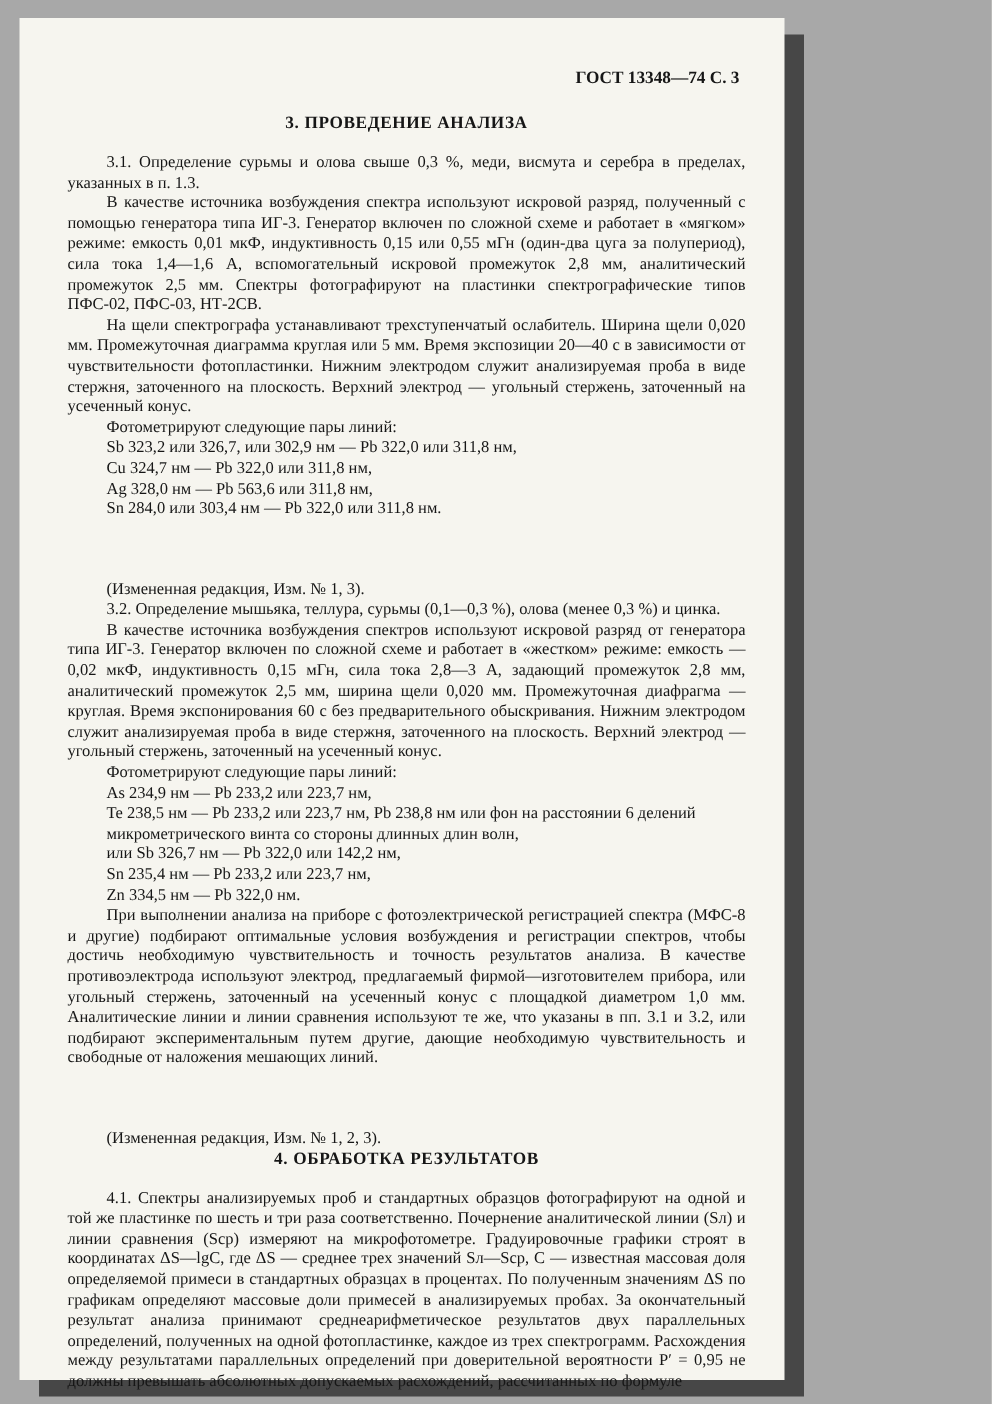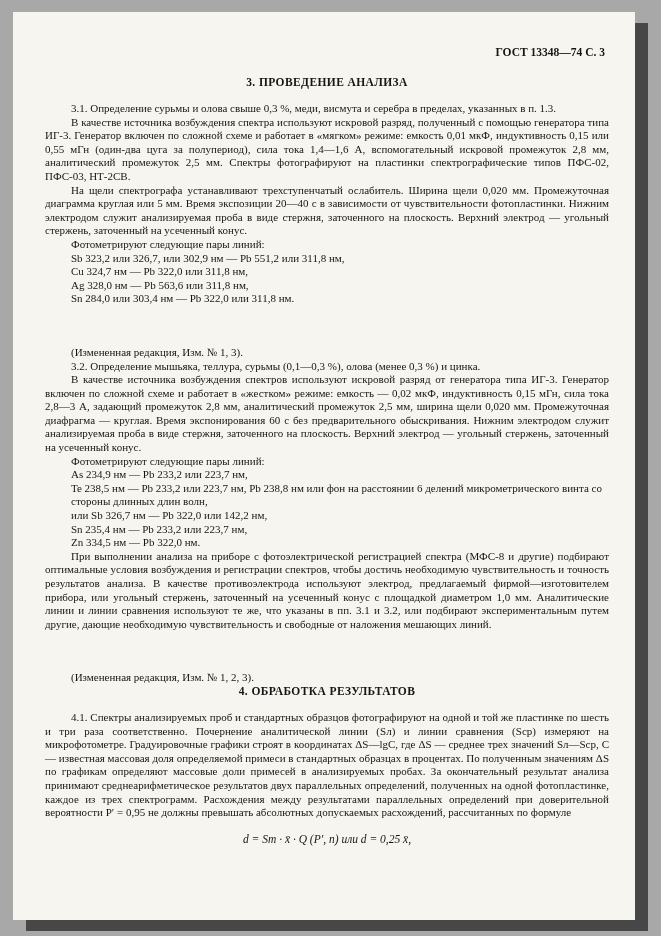--- a/index.html
+++ b/index.html
@@ -7,21 +7,21 @@
     padding: 0;
     width: 661px;
     height: 936px;
     background: #a8a8a8;
     overflow: hidden;
   }
   .page {
     position: absolute;
     top: 12px;
     left: 13px;
-    width: 622px;
+    width: 510px;
     height: 908px;
     background: #f6f5ef;
     box-shadow: 13px 11px 0 0 #474747;
     font-family: "Liberation Serif", "DejaVu Serif", serif;
     color: #161616;
     box-sizing: border-box;
     padding: 34px 26px 0 32px;
   }
   .doc-header {
     text-align: right;
@@ -75,21 +75,21 @@
   <div class="doc-header">ГОСТ 13348—74 С. 3</div>
 
   <div class="section-title">3. ПРОВЕДЕНИЕ АНАЛИЗА</div>
 
   <p class="para">3.1. Определение сурьмы и олова свыше 0,3 %, меди, висмута и серебра в пределах, указанных в п. 1.3.</p>
   <p class="para">В качестве источника возбуждения спектра используют искровой разряд, полученный с помощью генератора типа ИГ-3. Генератор включен по сложной схеме и работает в «мягком» режиме: емкость 0,01 мкФ, индуктивность 0,15 или 0,55 мГн (один-два цуга за полупериод), сила тока 1,4—1,6 А, вспомогательный искровой промежуток 2,8 мм, аналитический промежуток 2,5 мм. Спектры фотографируют на пластинки спектрографические типов ПФС-02, ПФС-03, НТ-2СВ.</p>
   <p class="para">На щели спектрографа устанавливают трехступенчатый ослабитель. Ширина щели 0,020 мм. Промежуточная диаграмма круглая или 5 мм. Время экспозиции 20—40 с в зависимости от чувствительности фотопластинки. Нижним электродом служит анализируемая проба в виде стержня, заточенного на плоскость. Верхний электрод — угольный стержень, заточенный на усеченный конус.</p>
   <p class="para">Фотометрируют следующие пары линий:</p>
 
   <div class="lines">
-    <div class="line-item">Sb 323,2 или 326,7, или 302,9 нм — Pb 551,2 или 311,8 нм,</div>
+    <div class="line-item">Sb 323,2 или 326,7, или 302,9 нм — Pb 322,0 или 311,8 нм,</div>
     <div class="line-item">Cu 324,7 нм — Pb 322,0 или 311,8 нм,</div>
     <div class="line-item">Ag 328,0 нм — Pb 563,6 или 311,8 нм,</div>
     <div class="line-item">Sn 284,0 или 303,4 нм — Pb 322,0 или 311,8 нм.</div>
   </div>
 
   <p class="para bold">(Измененная редакция, Изм. № 1, 3).</p>
 
   <p class="para">3.2. Определение мышьяка, теллура, сурьмы (0,1—0,3 %), олова (менее 0,3 %) и цинка.</p>
   <p class="para">В качестве источника возбуждения спектров используют искровой разряд от генератора типа ИГ-3. Генератор включен по сложной схеме и работает в «жестком» режиме: емкость — 0,02 мкФ, индуктивность 0,15 мГн, сила тока 2,8—3 А, задающий промежуток 2,8 мм, аналитический промежуток 2,5 мм, ширина щели 0,020 мм. Промежуточная диафрагма — круглая. Время экспонирования 60 с без предварительного обыскривания. Нижним электродом служит анализируемая проба в виде стержня, заточенного на плоскость. Верхний электрод — угольный стержень, заточенный на усеченный конус.</p>
   <p class="para">Фотометрируют следующие пары линий:</p>

